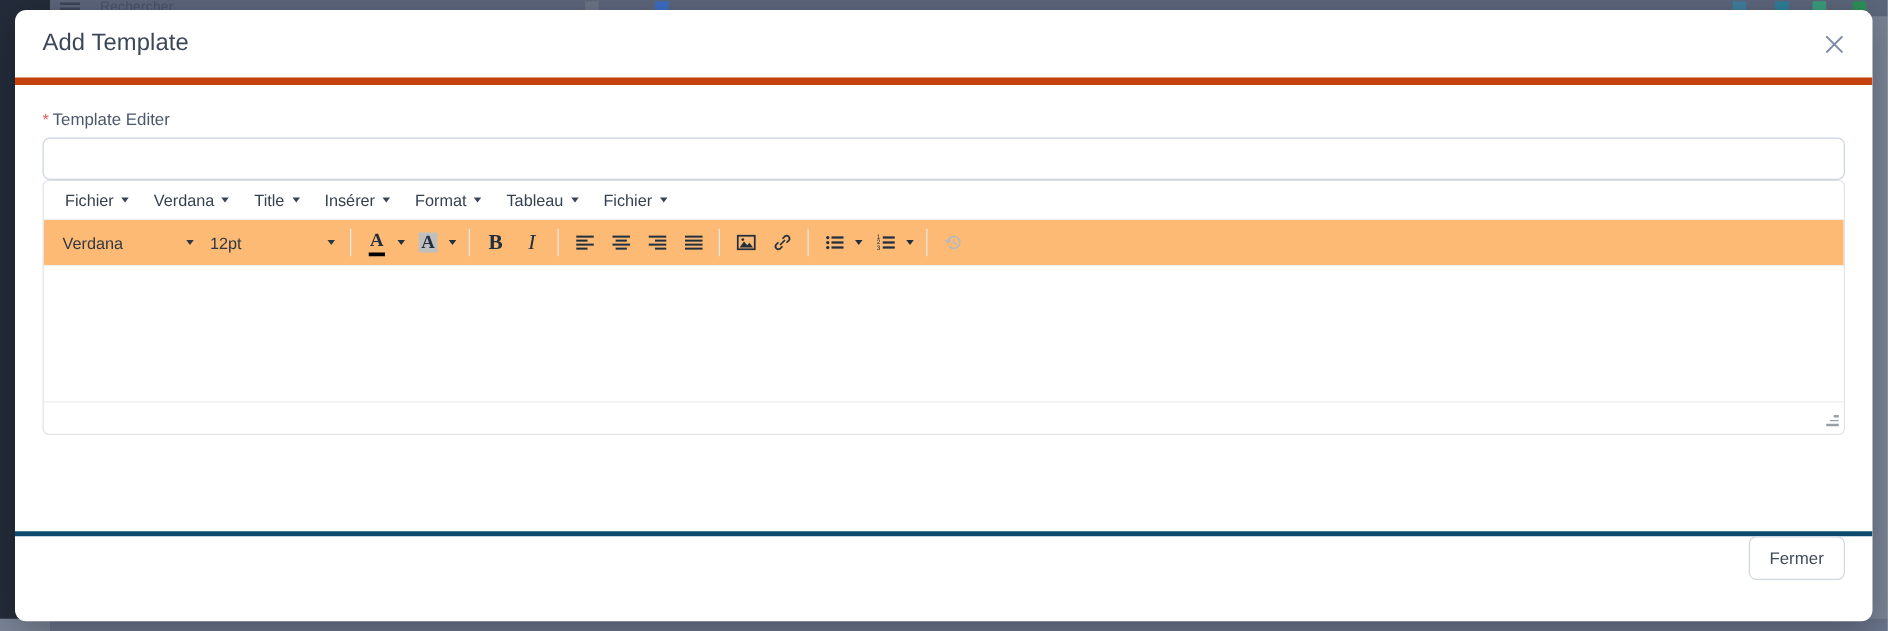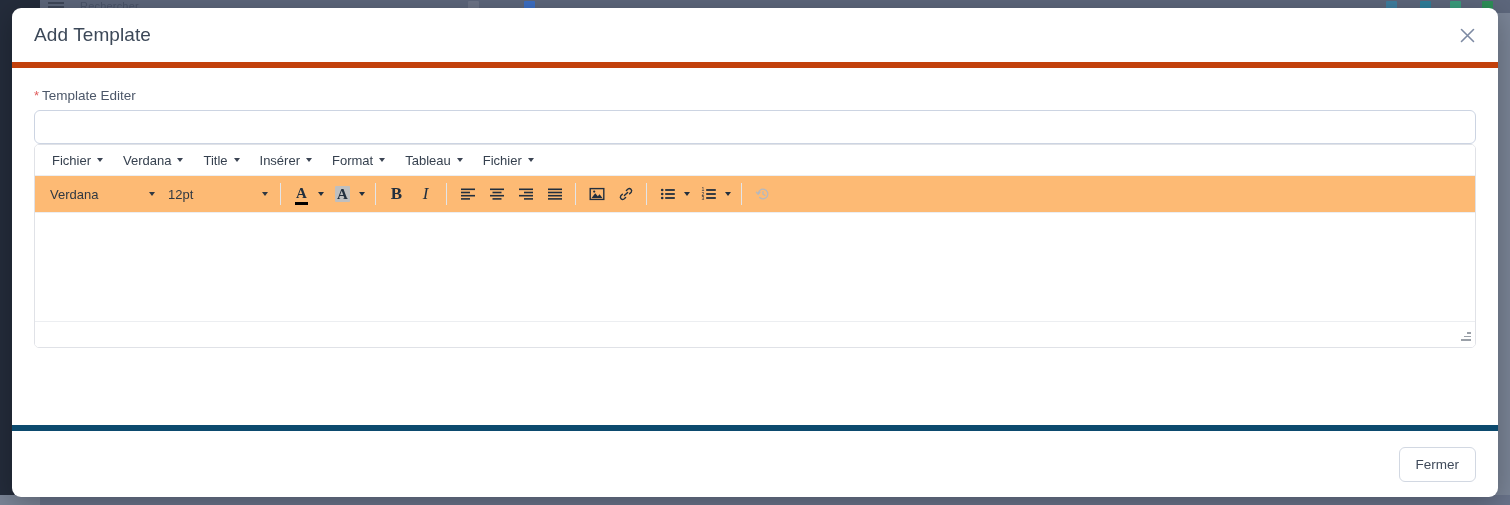--- a/index.html
+++ b/index.html
@@ -198,23 +198,23 @@
     justify-content: flex-end; gap: 2px; padding-bottom: 1px;
   }
   #resize-handle i { display: block; height: 1.5px; background: #9aa0a8; }
   #resize-handle i:nth-child(1) { width: 4px; }
   #resize-handle i:nth-child(2) { width: 7px; }
   #resize-handle i:nth-child(3) { width: 10px; }
 
   
   #modal-footer {
     height: 72px; flex: 0 0 72px;
-    display: flex; align-items: center; justify-content: flex-end;
+    display: flex; align-items: flex-start; justify-content: flex-end;
     gap: 10px; padding: 0 22px;
-    border-top: 6px solid #0c4a6e;
+    border-top: 4px solid #0c4a6e;
     margin-top: 24px;
   }
   .btn {
     height: 35px; border-radius: 6px; font-size: 13.5px;
     padding: 0 16px; cursor: pointer;
     font-family: "Liberation Sans", sans-serif;
     display: flex; align-items: center;
   }
   #close-footer-btn {
     background: #fff; color: #3f4a5a; border: 1px solid #d2d8e2;

